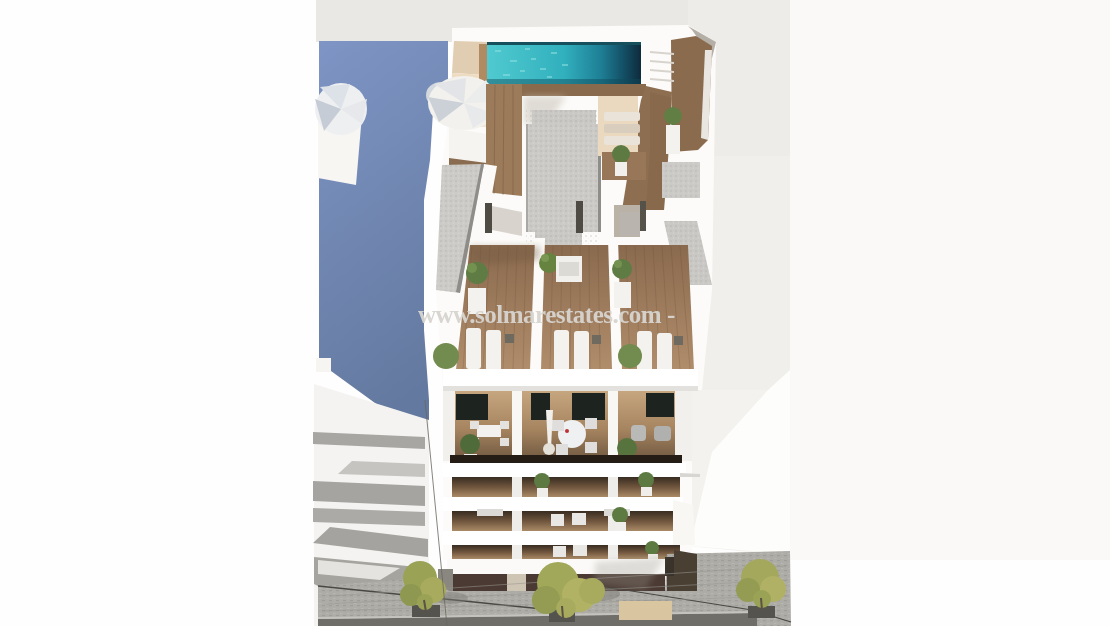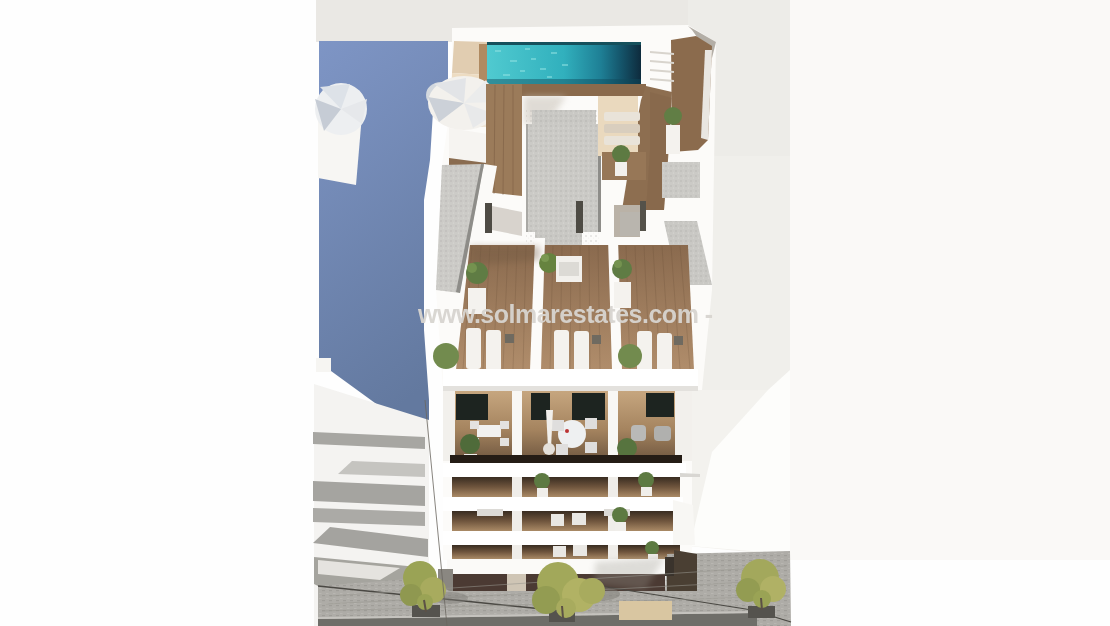--- a/index.html
+++ b/index.html
@@ -1,16 +1,16 @@
 <!DOCTYPE html>
 <html><head>
 <meta charset="utf-8">
 <style>
   html,body{margin:0;padding:0;background:#ffffff;}
-  #canvas{position:relative;width:1110px;height:626px;overflow:hidden;font-family:Liberation Sans, sans-serif;}
+  #canvas{position:relative;width:1110px;height:626px;overflow:hidden;font-family:Liberation Serif, serif;}
 </style>
 </head>
 <body>
 <div id="canvas">
 <svg width="1110" height="626" viewBox="0 0 1110 626" xmlns="http://www.w3.org/2000/svg">
 <defs>
   <linearGradient id="poolg" x1="0" y1="0" x2="1" y2="0">
     <stop offset="0" stop-color="#50cad0"></stop>
     <stop offset="0.5" stop-color="#31b0bd"></stop>
     <stop offset="0.74" stop-color="#1e7f95"></stop>

